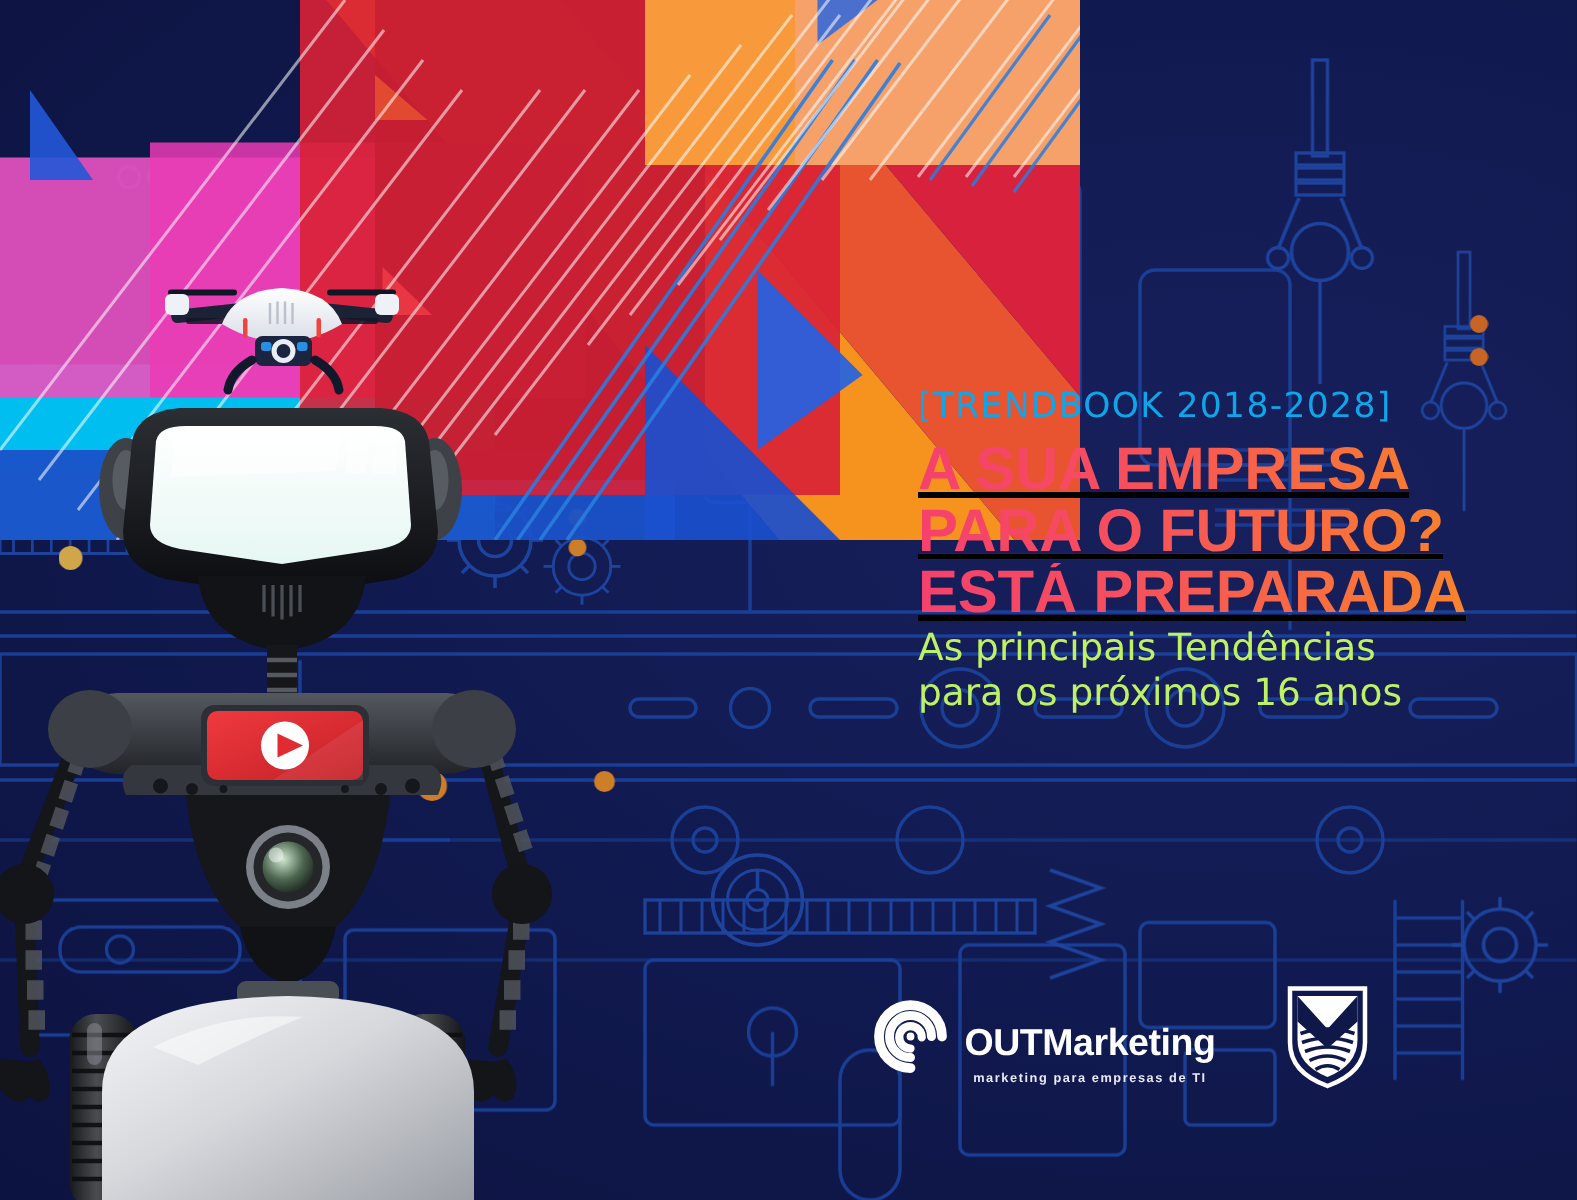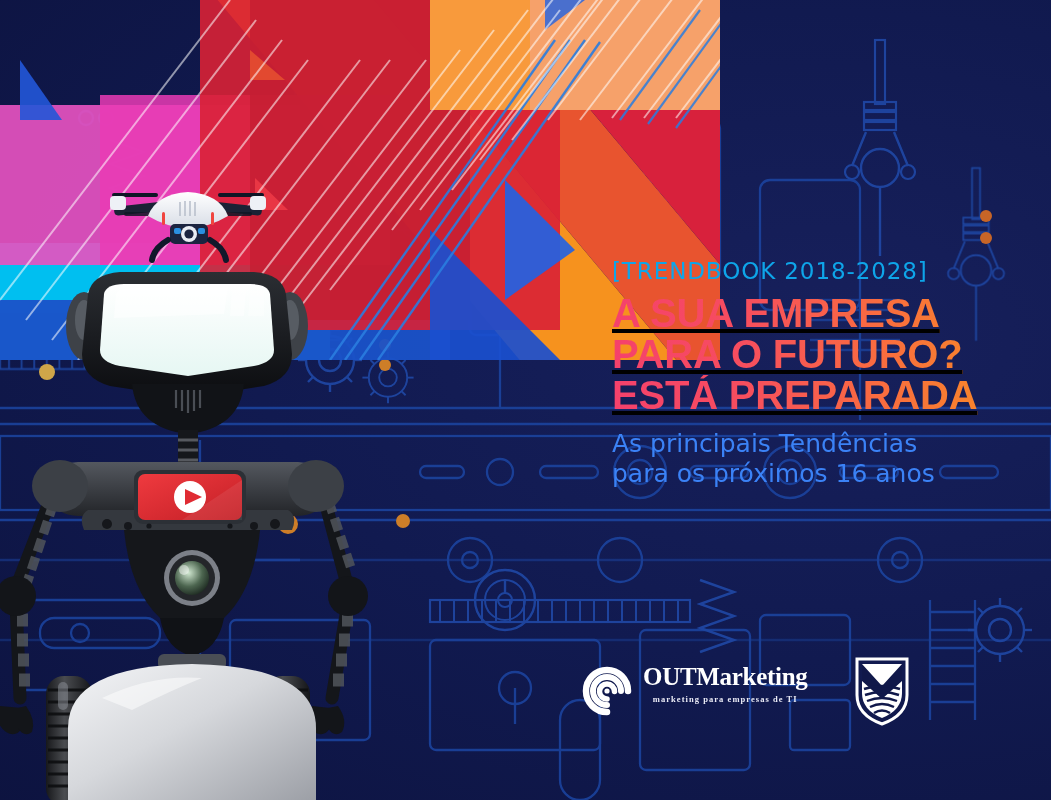--- a/index.html
+++ b/index.html
@@ -86,28 +86,28 @@
   .headline {
     margin-top:9px; font-weight:bold; font-size:40px; line-height:1.03;
     letter-spacing:-.2px; white-space:nowrap;text-decoration:underline;
   }
   .headline div {
     background:linear-gradient(90deg,#f5416c 0%, #f64d5f 30%, #f96a41 62%, #f79021 100%);
     -webkit-background-clip:text; background-clip:text; color:transparent;
     -webkit-text-fill-color:transparent;
   }
   .subhead {
-    margin-top:12px; font-size:25px; line-height:1.22; color:#3b82f6;
+    font-size:25px; line-height:1.22; color:#bef264;
     font-weight:400; font-family:"DejaVu Sans",sans-serif; white-space:nowrap;
   }
 
   
   .logos { position:absolute; left:580px; top:655px; display:flex;
            align-items:center; gap:46px; }
-  .logo-out { display:flex; align-items:flex-start; gap:9px;font-family:Liberation Serif, serif; }
+  .logo-out { display:flex; align-items:flex-end; gap:9px; }
   .out-text { color:#fff; }
   .out-main { font-size:25px; font-weight:bold; letter-spacing:-.3px; line-height:1; }
   .out-main b { font-weight:bold; }
   .out-main span.light { font-weight:bold; }
   .out-tag {
     margin-top:5px; font-size:8.5px; font-weight:bold; letter-spacing:1.05px;
     color:#e9eaf5; white-space:nowrap;
   }
   .logo-inova { display:flex; align-items:center; gap:11px; }
   .inova-text { color:#fff; font-family:"Liberation Serif","DejaVu Serif",serif; }

